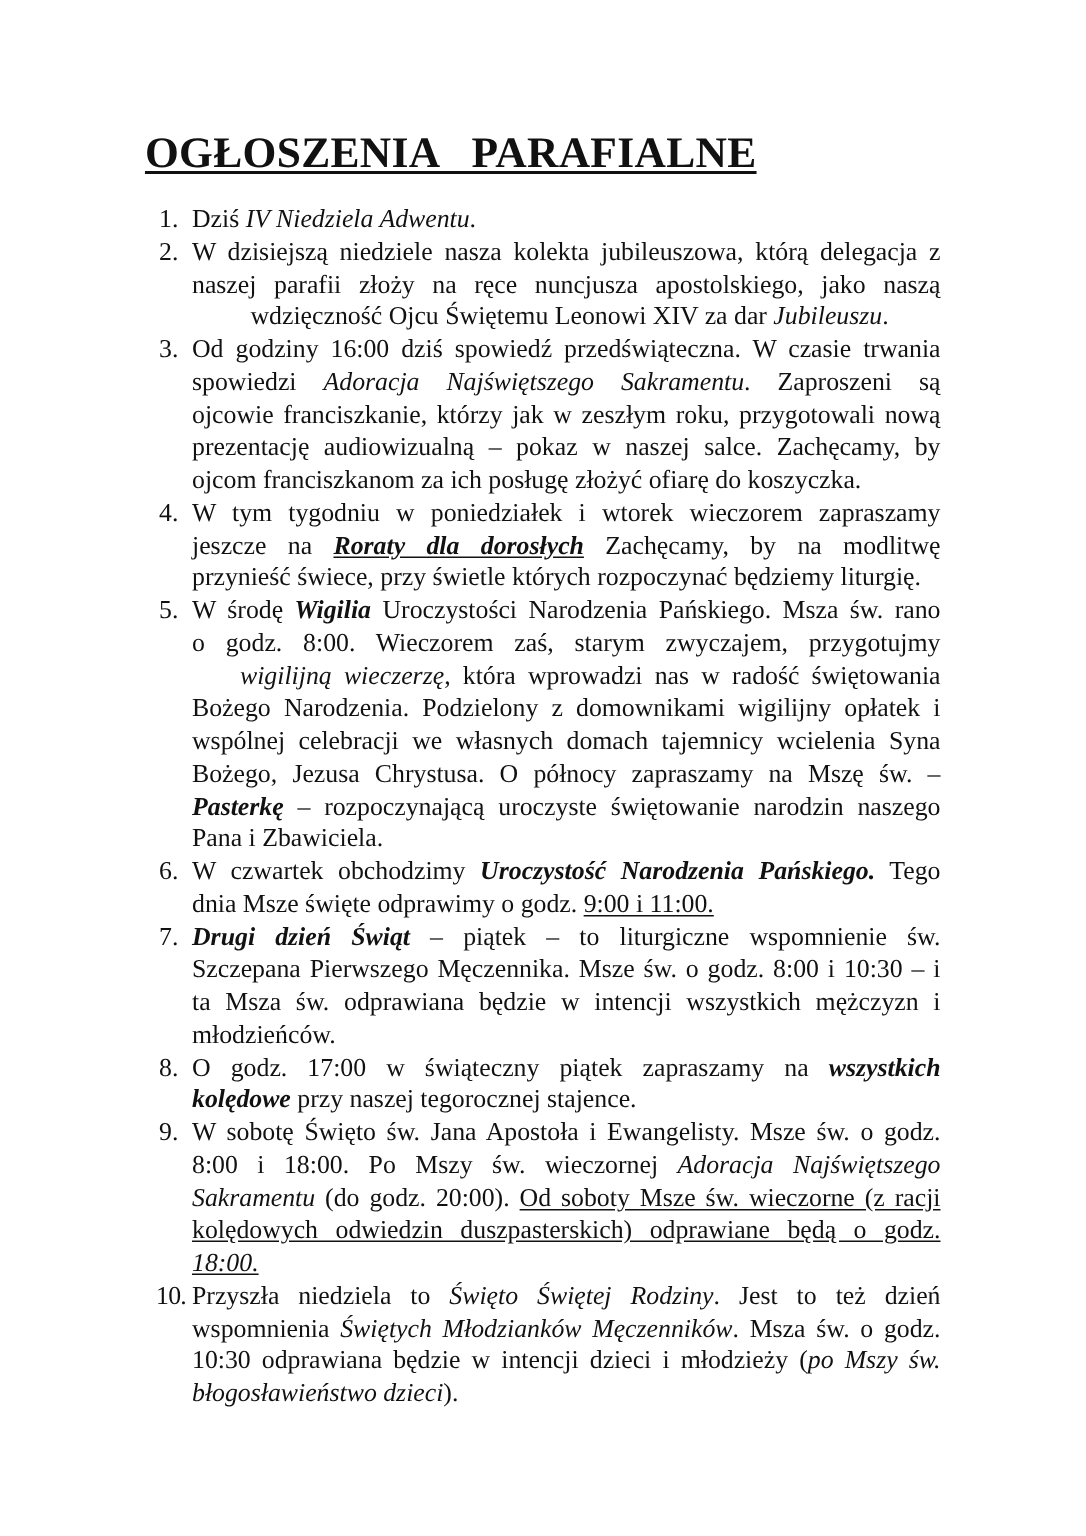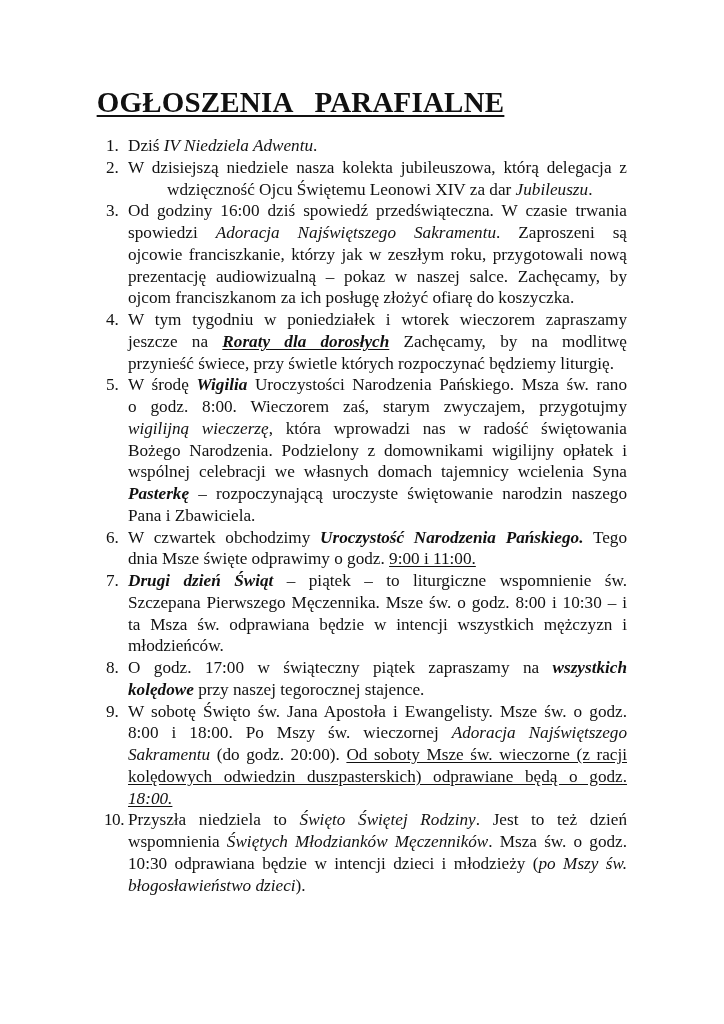--- a/index.html
+++ b/index.html
@@ -38,43 +38,45 @@
     <span>OGŁOSZENIA   PARAFIALNE</span>
   </div>
   <div class="list" id="list">
       <div class="item">
         <span class="num">1.</span>
         <span class="ln last" style="white-space: normal;"><span style="white-space: normal;">Dziś </span><span style="font-style: italic; white-space: normal;">IV Niedziela Adwentu</span><span style="white-space: normal;">.</span></span>
       </div>
       <div class="item">
         <span class="num">2.</span>
         <span class="ln" style="white-space: normal;"><span style="white-space: normal;">W dzisiejszą niedziele nasza kolekta jubileuszowa, którą delegacja z</span></span>
+        <span class="ln" style="white-space: normal;"><span style="white-space: normal;">naszej parafii złoży na ręce nuncjusza apostolskiego, jako naszą</span></span>
         <span class="ln last" style="white-space: normal; margin-left: 39px;"><span style="white-space: normal;">wdzięczność Ojcu Świętemu Leonowi XIV za dar </span><span style="font-style: italic; white-space: normal;">Jubileuszu</span><span style="white-space: normal;">.</span></span>
       </div>
       <div class="item">
         <span class="num">3.</span>
         <span class="ln" style="white-space: normal;"><span style="white-space: normal;">Od godziny 16:00 dziś spowiedź przedświąteczna. W czasie trwania</span></span>
         <span class="ln" style="white-space: normal;"><span style="white-space: normal;">spowiedzi </span><span style="font-style: italic; white-space: normal;">Adoracja Najświętszego Sakramentu</span><span style="white-space: normal;">. Zaproszeni są</span></span>
         <span class="ln" style="white-space: normal;"><span style="white-space: normal;">ojcowie franciszkanie, którzy jak w zeszłym roku, przygotowali nową</span></span>
         <span class="ln" style="white-space: normal;"><span style="white-space: normal;">prezentację audiowizualną – pokaz w naszej salce. Zachęcamy, by</span></span>
         <span class="ln last" style="white-space: normal;"><span style="white-space: normal;">ojcom franciszkanom za ich posługę złożyć ofiarę do koszyczka.</span></span>
       </div>
       <div class="item">
         <span class="num">4.</span>
         <span class="ln" style="white-space: normal;"><span style="white-space: normal;">W tym tygodniu w poniedziałek i wtorek wieczorem zapraszamy</span></span>
         <span class="ln" style="white-space: normal;"><span style="white-space: normal;">jeszcze na </span><span style="font-style: italic; font-weight: bold; text-decoration: underline; text-underline-offset: 2px; white-space: normal;">Roraty dla dorosłych</span><span style="white-space: normal;"> Zachęcamy, by na modlitwę</span></span>
         <span class="ln last" style="white-space: normal;"><span style="white-space: normal;">przynieść świece, przy świetle których rozpoczynać będziemy liturgię.</span></span>
       </div>
       <div class="item">
         <span class="num">5.</span>
         <span class="ln" style="white-space: normal;"><span style="white-space: normal;">W środę </span><span style="font-style: italic; font-weight: bold; white-space: normal;">Wigilia</span><span style="white-space: normal;"> Uroczystości Narodzenia Pańskiego. Msza św. rano</span></span>
         <span class="ln" style="white-space: normal;"><span style="white-space: normal;">o godz. 8:00. Wieczorem zaś, starym zwyczajem, przygotujmy</span></span>
-        <span class="ln" style="white-space: normal;"><span style="font-style: italic; white-space: normal;">wigilijną wieczerzę</span><span style="white-space: normal;">, która wprowadzi nas w radość świętowania</span></span>
+        <span class="ln" style="white-space: normal;"><span style="font-style: italic; white-space: normal; margin-left: 32px;">wigilijną wieczerzę</span><span style="white-space: normal;">, która wprowadzi nas w radość świętowania</span></span>
         <span class="ln" style="white-space: normal;"><span style="white-space: normal; margin-top: 30px;">Bożego Narodzenia. Podzielony z domownikami wigilijny opłatek i</span></span>
         <span class="ln" style="white-space: normal;"><span style="white-space: normal;">wspólnej celebracji we własnych domach tajemnicy wcielenia Syna</span></span>
+        <span class="ln" style="white-space: normal;"><span style="white-space: normal;">Bożego, Jezusa Chrystusa. O północy zapraszamy na Mszę św. –</span></span>
         <span class="ln" style="white-space: normal;"><span style="font-style: italic; font-weight: bold; white-space: normal;">Pasterkę</span><span style="white-space: normal;"> – rozpoczynającą uroczyste świętowanie narodzin naszego</span></span>
         <span class="ln last" style="white-space: normal;"><span style="white-space: normal;">Pana i Zbawiciela.</span></span>
       </div>
       <div class="item">
         <span class="num">6.</span>
         <span class="ln" style="white-space: normal;"><span style="white-space: normal;">W czwartek obchodzimy </span><span style="font-style: italic; font-weight: bold; white-space: normal;">Uroczystość Narodzenia Pańskiego.</span><span style="white-space: normal;"> Tego</span></span>
         <span class="ln last" style="white-space: normal;"><span style="white-space: normal;">dnia Msze święte odprawimy o godz. </span><span style="text-decoration: underline; text-underline-offset: 2px; white-space: normal;">9:00 i 11:00.</span></span>
       </div>
       <div class="item">
         <span class="num">7.</span>

